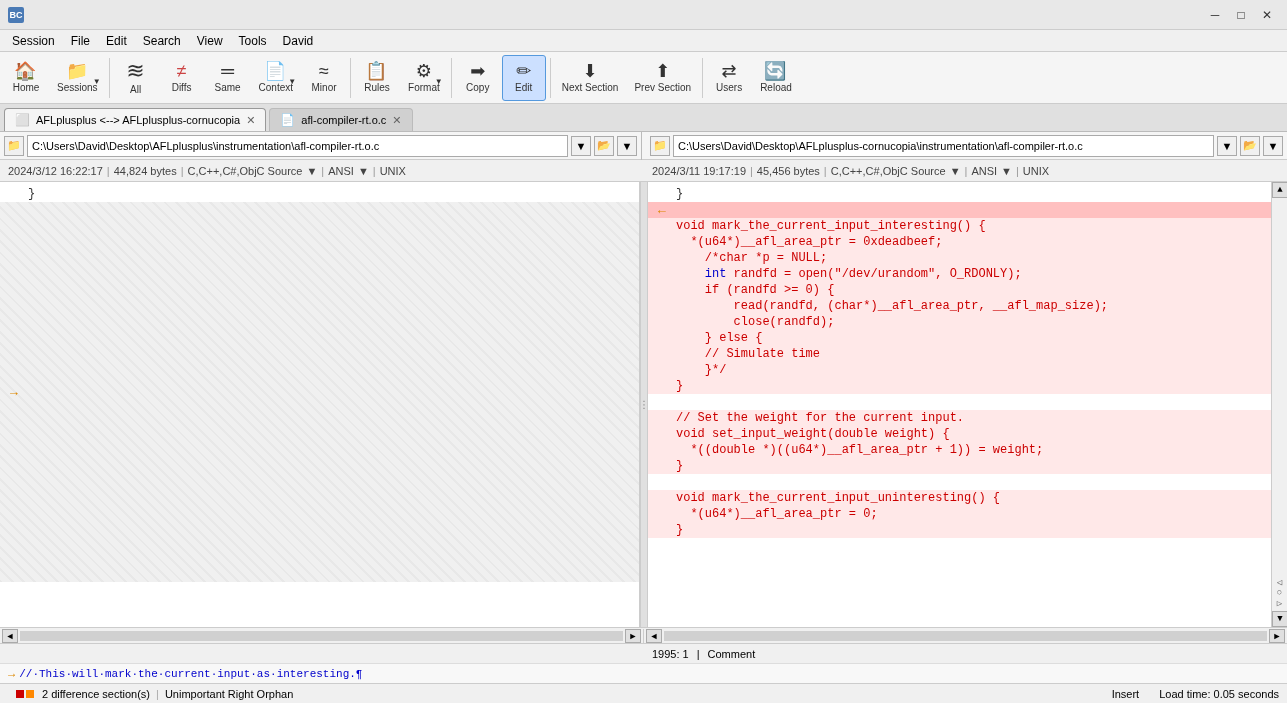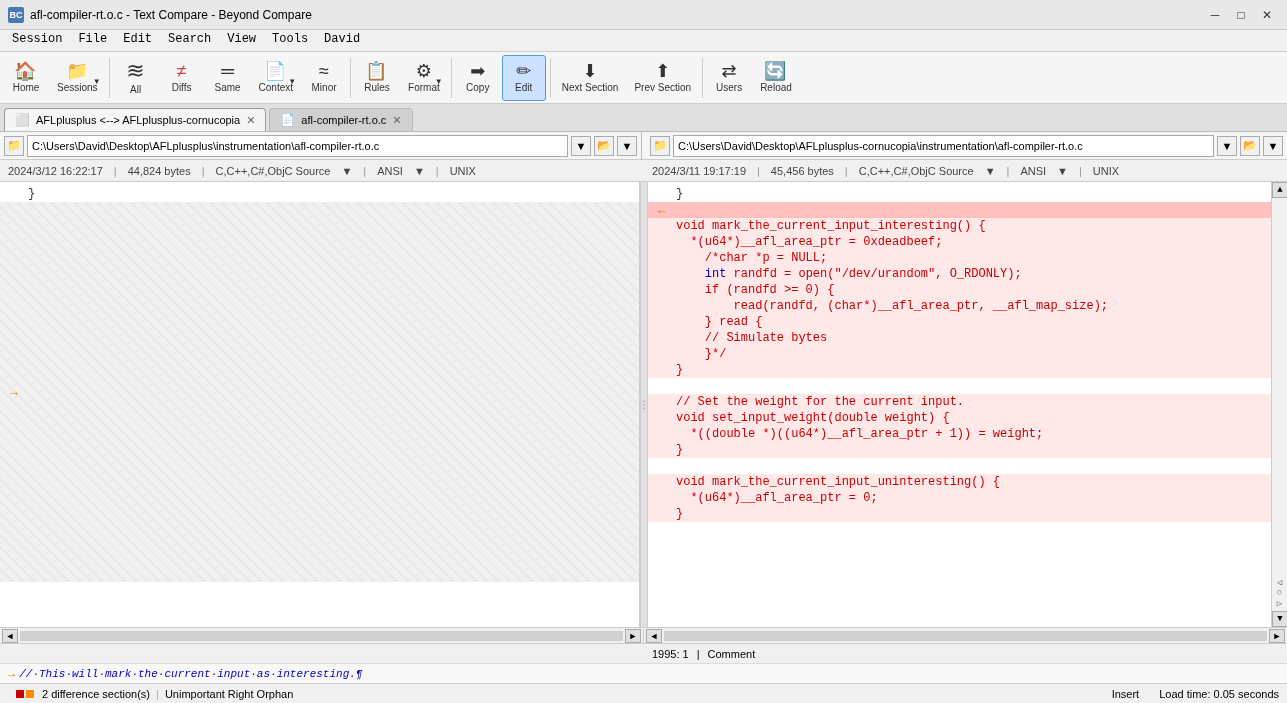--- a/index.html
+++ b/index.html
@@ -18,23 +18,23 @@
     #titlebar-left { display: flex; align-items: center; gap: 6px; }
     #titlebar-icon { width: 16px; height: 16px; background: #4a7ab5; border-radius: 2px; display: flex; align-items: center; justify-content: center; color: white; font-size: 9px; font-weight: bold; }
     #titlebar-controls { display: flex; gap: 2px; }
     .title-btn { width: 24px; height: 20px; border: none; background: transparent; cursor: pointer; display: flex; align-items: center; justify-content: center; font-size: 12px; color: #333; }
 
     
     #menubar {
       background: #f0f0f0;
       height: 22px;
       display: flex;
+      align-items: center;
       padding: 0 4px;
       border-bottom: 1px solid #ccc;
-      font-family: Liberation Mono, monospace;
     }
     .menu-item { padding: 2px 8px; font-size: 12px; cursor: pointer; border-radius: 2px; }
 
     
     #toolbar {
       background: #f5f5f5;
       height: 52px;
       display: flex;
       align-items: center;
       padding: 2px 4px;
@@ -129,21 +129,21 @@
       background: #f0f0f0;
       border-bottom: 1px solid #ccc;
       align-items: center;
     }
     .info-bar {
       flex: 1;
       display: flex;
       padding: 2px 8px;
       font-size: 11px;
       color: #444;
-      gap: 11px;
+      gap: 4px;
     }
     .info-bar .separator { color: #999; }
 
     
     #code-area {
       display: flex;
       flex: 1;
       overflow: hidden;
     }
     .code-panel {
@@ -266,21 +266,20 @@
       flex-shrink: 0;
     }
     .left-arrow { color: #dd8800; }
   </style>
 </head>
 <body>
 
 <div id="titlebar">
   <div id="titlebar-left">
     <div id="titlebar-icon">BC</div>
-    <span>afl-compiler-rt.o.c - Text Compare - Beyond Compare</span>
   </div>
   <div id="titlebar-controls">
     <button class="title-btn">─</button>
     <button class="title-btn">□</button>
     <button class="title-btn close">✕</button>
   </div>
 </div>
 
 <div id="menubar">
   <span class="menu-item">Session</span>
@@ -483,25 +482,29 @@
         <div class="code-line line-pink">
           <span class="gutter"></span>
           <span class="line-content text-red"><code>    if (randfd &gt;= 0) {</code></span>
         </div>
         <div class="code-line line-pink">
           <span class="gutter"></span>
           <span class="line-content text-red"><code>        read(randfd, (char*)__afl_area_ptr, __afl_map_size);</code></span>
         </div>
         <div class="code-line line-pink">
           <span class="gutter"></span>
-          <span class="line-content text-red"><code>    } read {</code></span>
-        </div>
-        <div class="code-line line-pink">
-          <span class="gutter"></span>
-          <span class="line-content text-red"><code>    // Simulate bytes</code></span>
+          <span class="line-content text-red"><code>        close(randfd);</code></span>
+        </div>
+        <div class="code-line line-pink">
+          <span class="gutter"></span>
+          <span class="line-content text-red"><code>    } else {</code></span>
+        </div>
+        <div class="code-line line-pink">
+          <span class="gutter"></span>
+          <span class="line-content text-red"><code>    // Simulate time</code></span>
         </div>
         <div class="code-line line-pink">
           <span class="gutter"></span>
           <span class="line-content text-red"><code>    }*/</code></span>
         </div>
         <div class="code-line line-pink">
           <span class="gutter"></span>
           <span class="line-content text-red"><code>}</code></span>
         </div>
         <div class="code-line line-white" style="height:16px;">
@@ -568,21 +571,21 @@
     <div style="flex:1;border-right:1px solid #ccc;padding:0 8px;font-size:11px;"></div>
     <div style="display:flex;align-items:center;padding:0 8px;font-size:11px;gap:8px;flex:1;">
       <span>1995: 1</span>
       <span>|</span>
       <span>Comment</span>
     </div>
   </div>
 
   <div id="line-preview">
     <span class="arrow-indicator left-arrow">→</span>
-    <span style="font-family:'Courier New',monospace;font-size:11px;color:#0000cc;font-style:italic;">
+    <span style="font-family:'Courier New',monospace;font-size:11px;color:#0000cc;">
       <code>//·This·will·mark·the·current·input·as·interesting.¶</code>
     </span>
   </div>
 
   <div id="status-bar" style="height:20px;background:#f0f0f0;border-top:1px solid #ccc;display:flex;align-items:center;padding:0 8px;justify-content:space-between;font-size:11px;">
     <div class="status-left" style="display:flex;align-items:center;gap:6px;">
       <div class="status-indicator">
         <div class="ind-red"></div>
         <div class="ind-orange"></div>
       </div>

